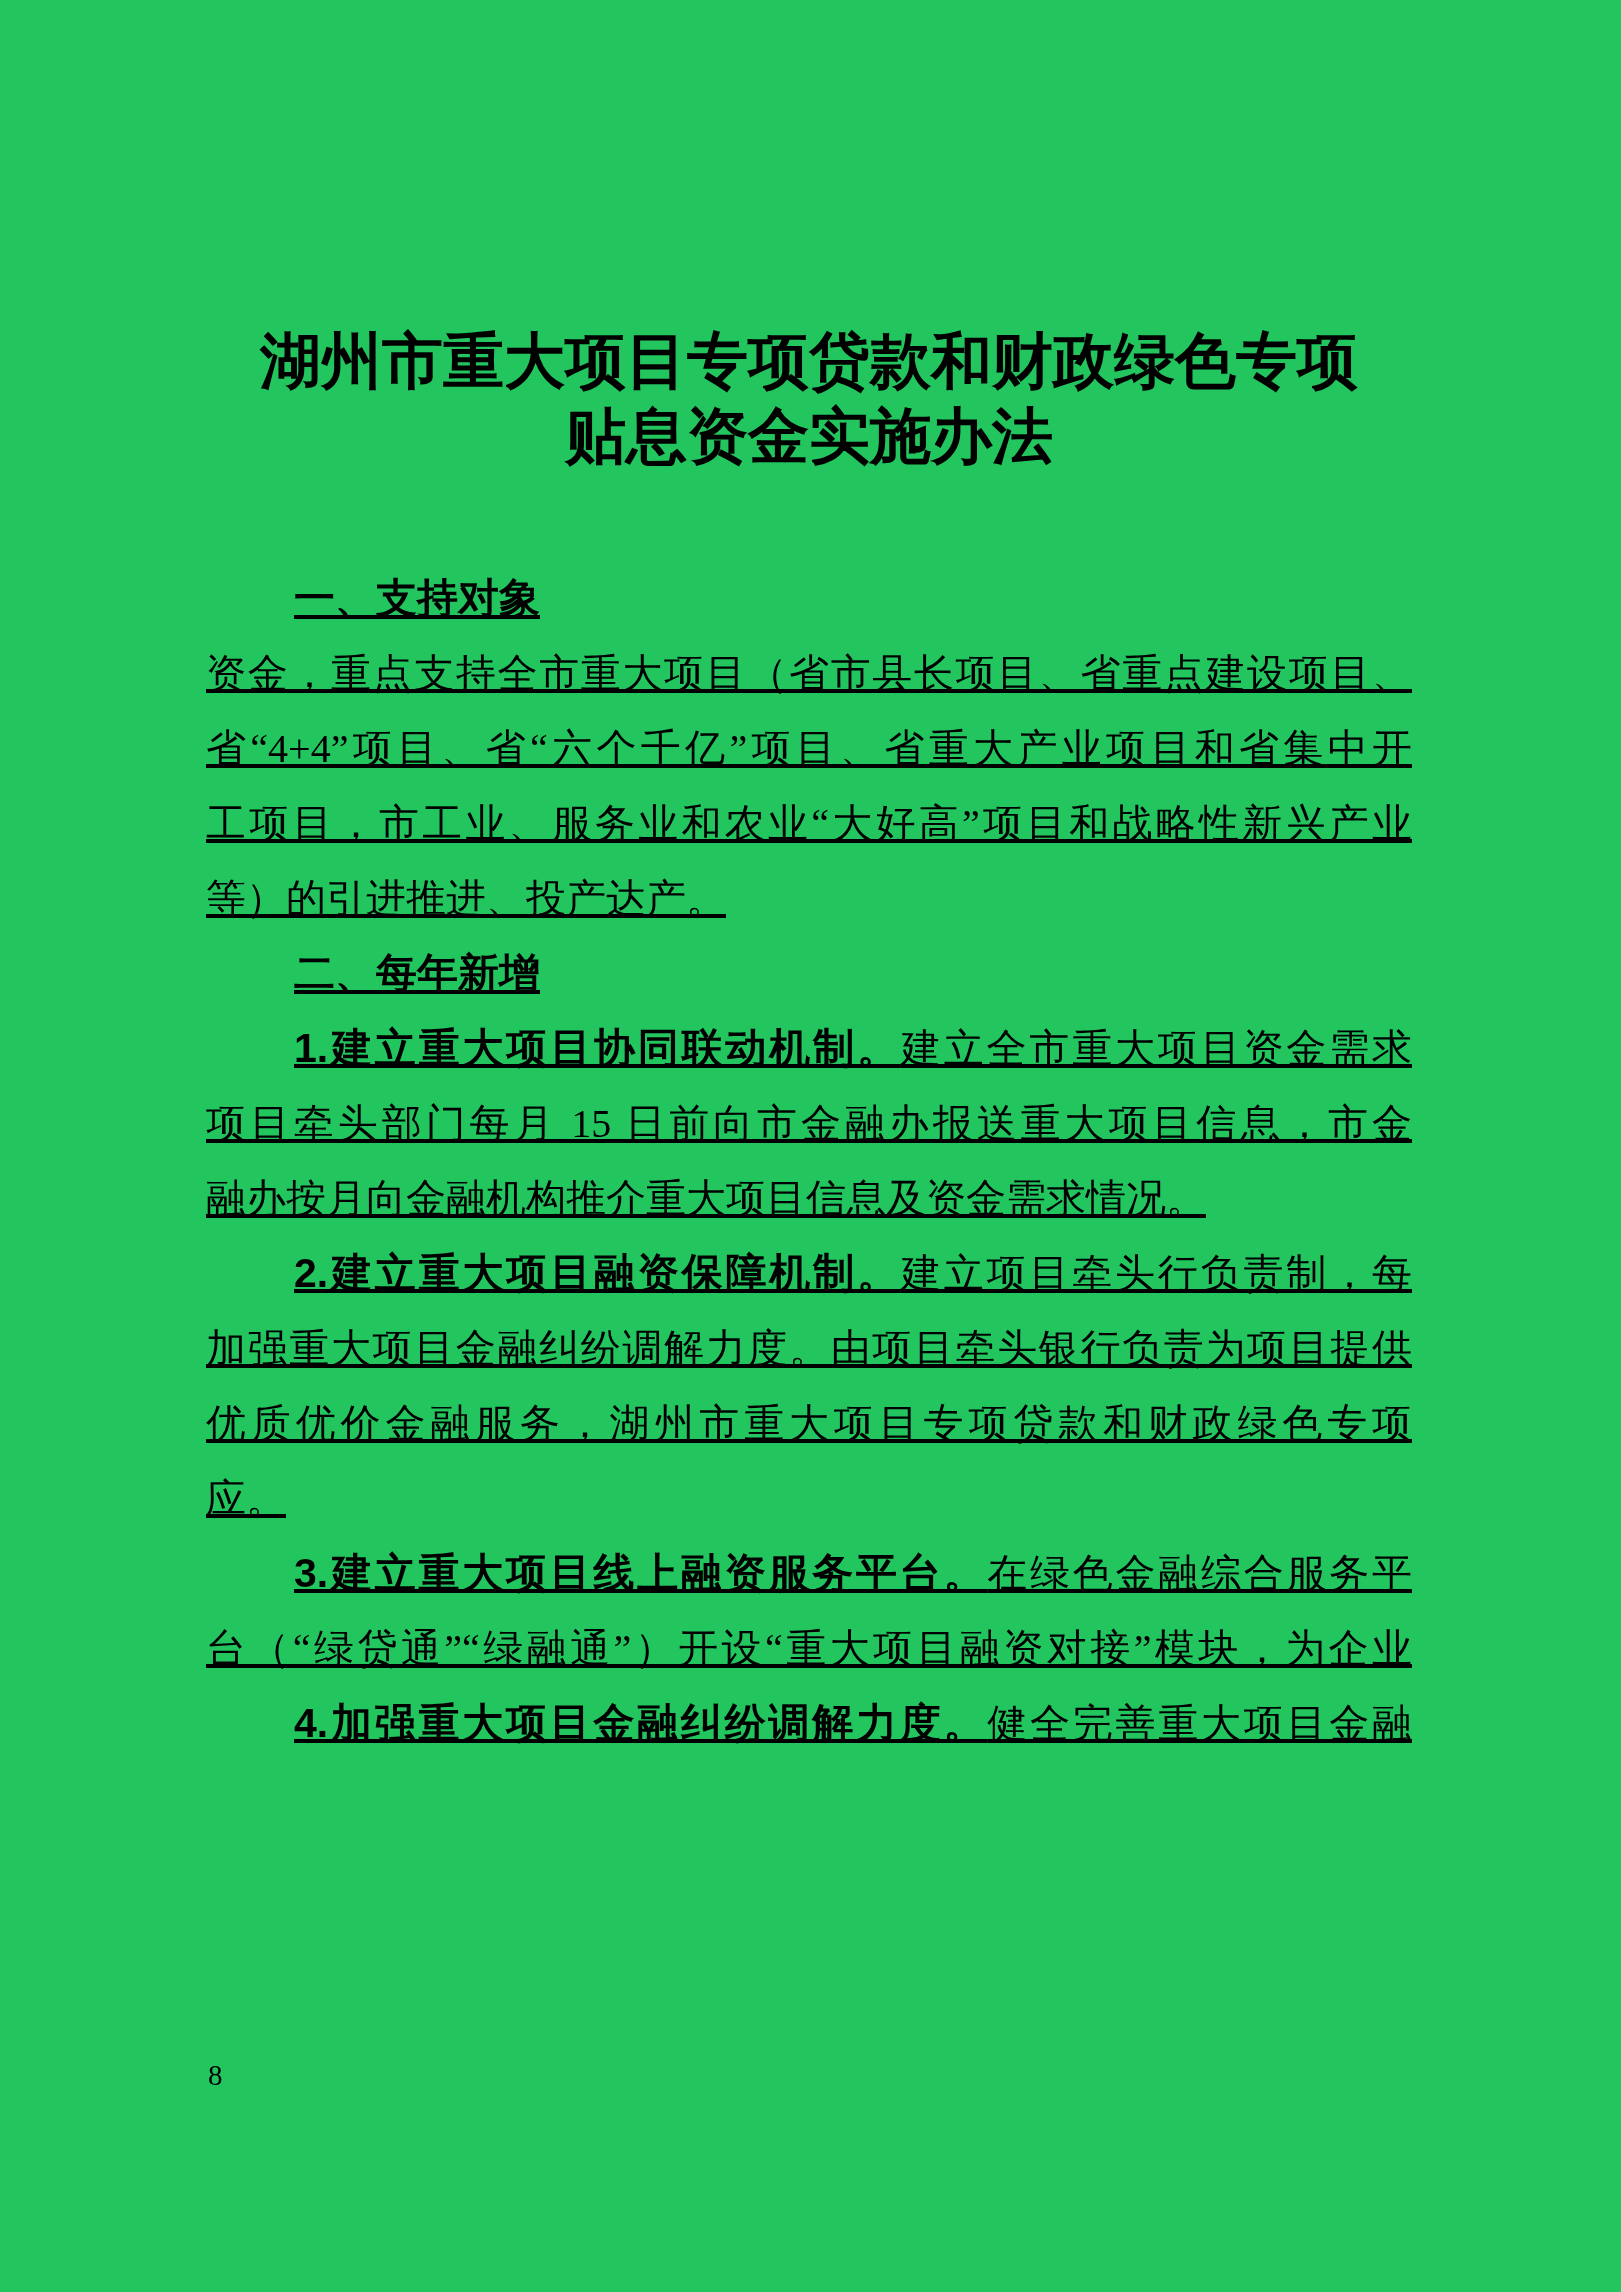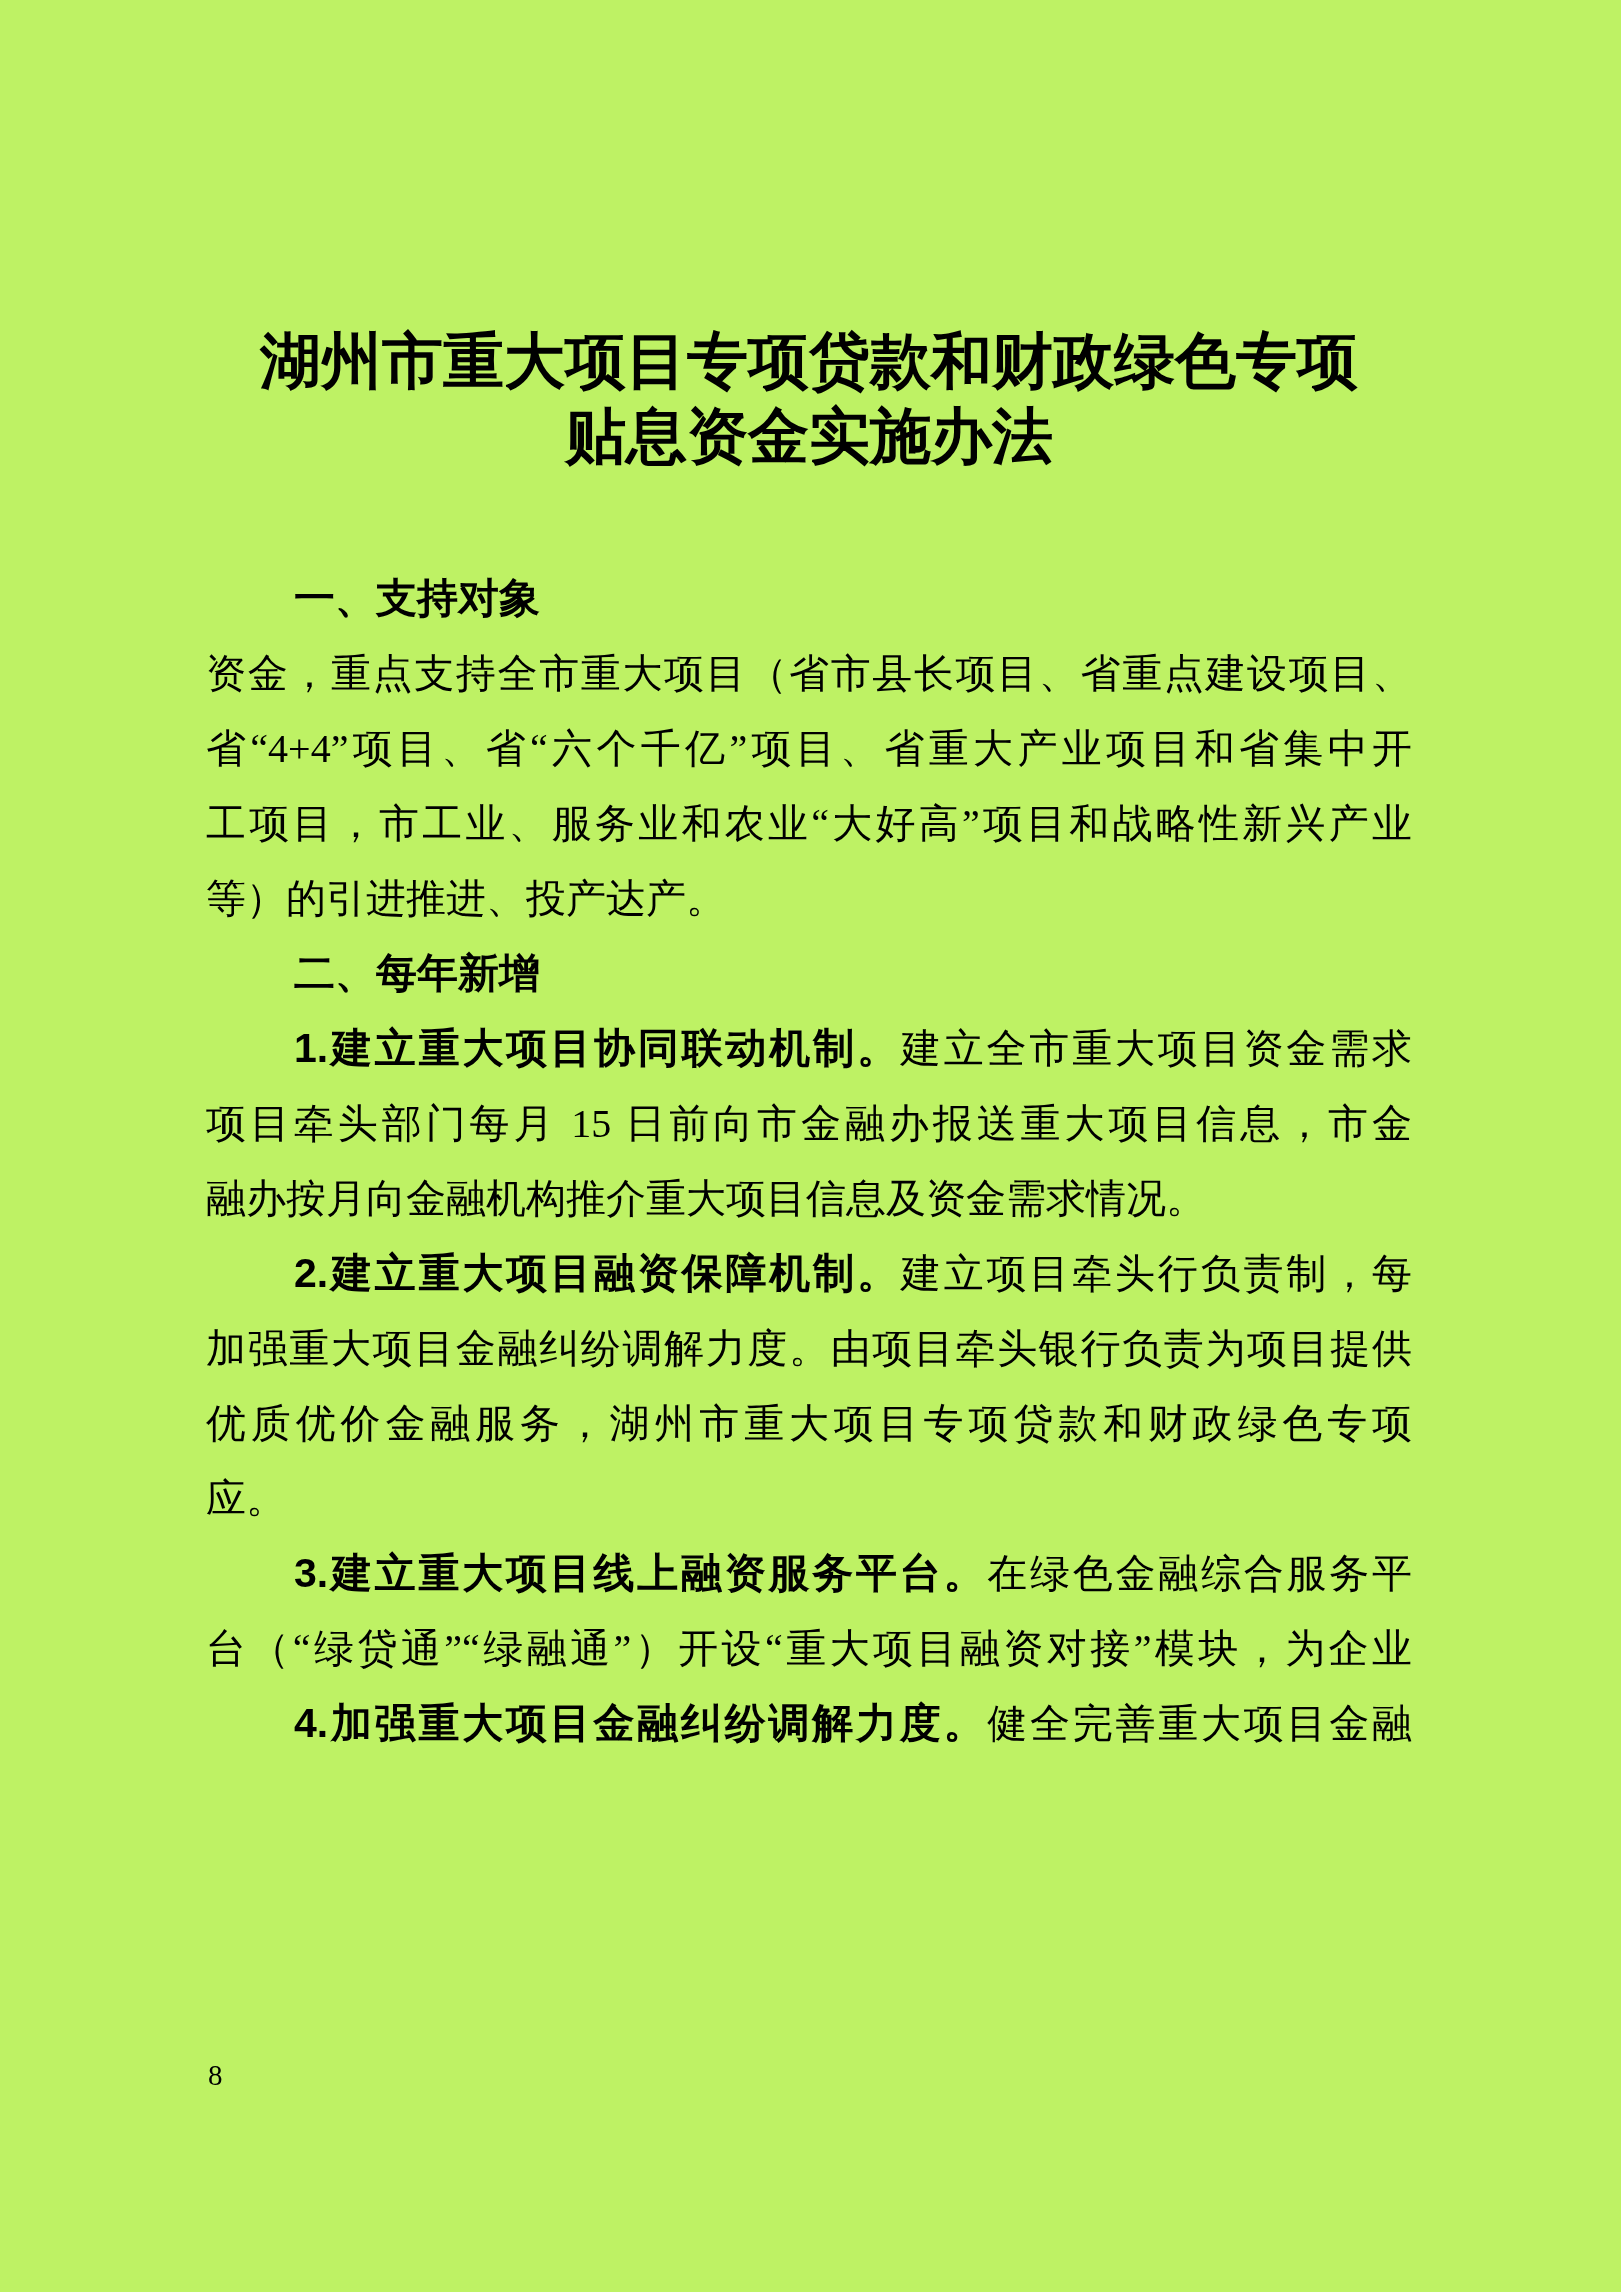--- a/index.html
+++ b/index.html
@@ -4,21 +4,21 @@
 <style>
   html, body {
     margin: 0;
     padding: 0;
     background: #ffffff;
   }
   .page {
     position: relative;
     width: 1621px;
     height: 2293px;
-    background: #bef264;
+    background: #22c55e;
     color: #000000;
     font-family: "Liberation Serif", serif;
     overflow: hidden;
   }
   .doc-title {
     position: absolute;
     left: 206px;
     top: 324px;
     width: 1206px;
     text-align: center;
@@ -31,20 +31,21 @@
     position: absolute;
     left: 206px;
     top: 561px;
     width: 1206px;
   }
   .line {
     height: 75px;
     line-height: 75px;
     font-size: 40px;
     overflow: hidden;
+    text-decoration: underline;
   }
   .line.fill {
     text-align: justify;
     text-align-last: justify;
   }
   .line.indent {
     padding-left: 88px;
   }
   .heading,
   .bold-lead {

